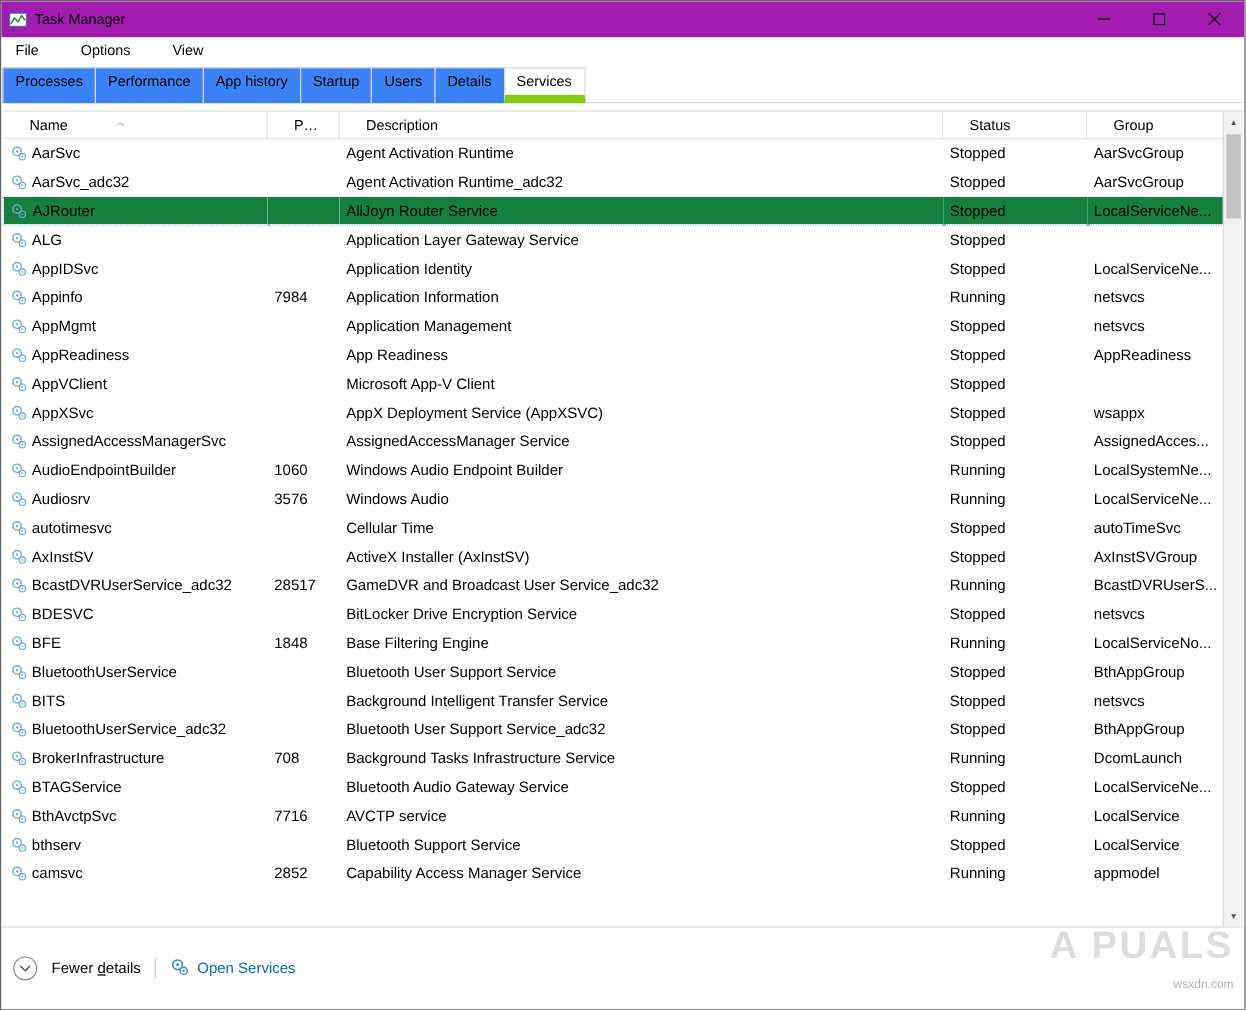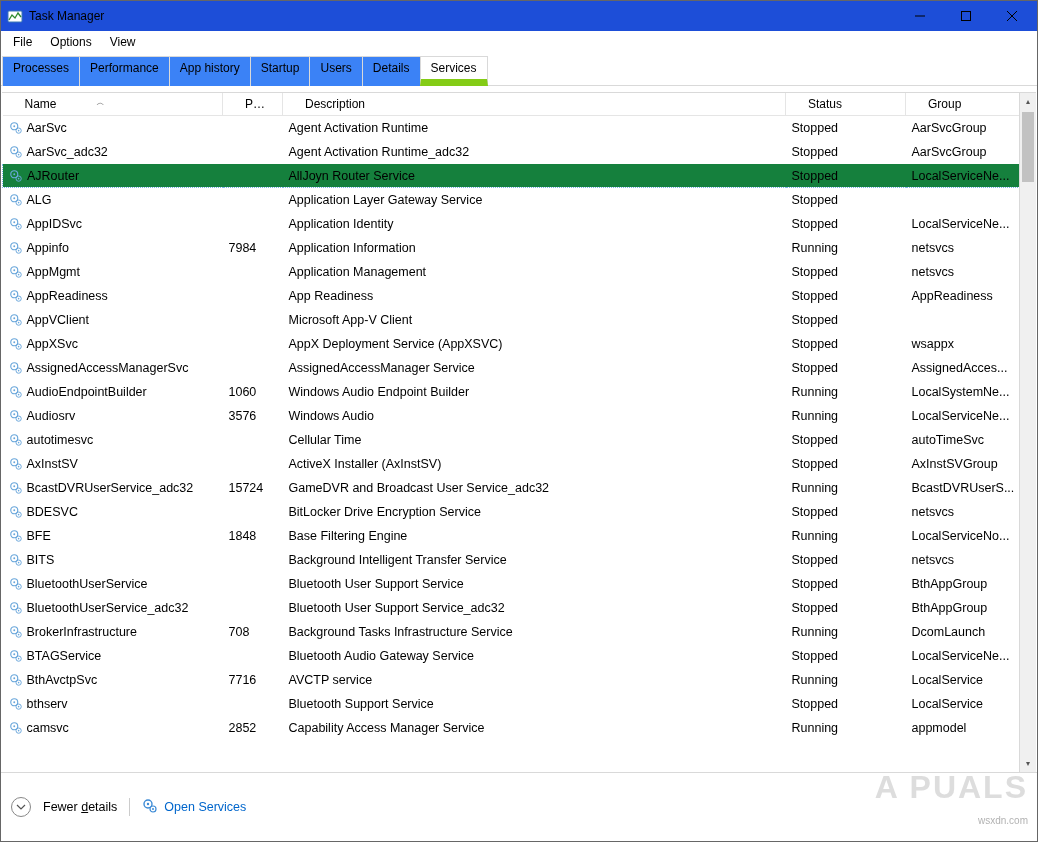--- a/index.html
+++ b/index.html
@@ -18,21 +18,21 @@
       display: flex;
       flex-direction: column;
       overflow: hidden;
     }
     
     .titlebar {
       display: flex;
       align-items: center;
       height: 30px;
       padding: 0 2px 0 6px;
-      background: #1d4ed8;
+      background: #a21caf;
     }
     .titlebar .icon {
       width: 16px;
       height: 16px;
       margin-right: 6px;
       display: inline-flex;
       align-items: center;
       justify-content: center;
     }
     .titlebar .title {
@@ -48,21 +48,21 @@
       display: flex;
       align-items: center;
       justify-content: center;
       font-size: 10px;
       cursor: pointer;
     }
     
     .menubar {
       display: flex;
       padding: 2px 4px;
-      gap: 2px;
+      gap: 19px;
     }
     .menu-item {
       padding: 2px 8px;
       font-size: 12px;
       cursor: pointer;
     }
     
     .tabbar {
       display: flex;
       border-bottom: 1px solid #d9d9d9;
@@ -489,21 +489,21 @@
             <td>Stopped</td>
             <td>AxInstSVGroup</td>
           </tr>
           <tr>
             <td><span class="svc-icon"><svg width="14" height="14" viewBox="0 0 16 16">
   <circle cx="6" cy="6" r="4" fill="none" stroke="#6aa7db" stroke-width="1.3"></circle>
   <circle cx="6" cy="6" r="1.1" fill="#6aa7db"></circle>
   <circle cx="11" cy="11" r="3" fill="none" stroke="#6aa7db" stroke-width="1.1"></circle>
   <circle cx="11" cy="11" r="0.9" fill="#6aa7db"></circle>
 </svg></span><span>BcastDVRUserService_adc32</span></td>
-            <td>15724</td>
+            <td>28517</td>
             <td>GameDVR and Broadcast User Service_adc32</td>
             <td>Running</td>
             <td>BcastDVRUserS...</td>
           </tr>
           <tr>
             <td><span class="svc-icon"><svg width="14" height="14" viewBox="0 0 16 16">
   <circle cx="6" cy="6" r="4" fill="none" stroke="#6aa7db" stroke-width="1.3"></circle>
   <circle cx="6" cy="6" r="1.1" fill="#6aa7db"></circle>
   <circle cx="11" cy="11" r="3" fill="none" stroke="#6aa7db" stroke-width="1.1"></circle>
   <circle cx="11" cy="11" r="0.9" fill="#6aa7db"></circle>
@@ -524,37 +524,37 @@
             <td>Base Filtering Engine</td>
             <td>Running</td>
             <td>LocalServiceNo...</td>
           </tr>
           <tr>
             <td><span class="svc-icon"><svg width="14" height="14" viewBox="0 0 16 16">
   <circle cx="6" cy="6" r="4" fill="none" stroke="#6aa7db" stroke-width="1.3"></circle>
   <circle cx="6" cy="6" r="1.1" fill="#6aa7db"></circle>
   <circle cx="11" cy="11" r="3" fill="none" stroke="#6aa7db" stroke-width="1.1"></circle>
   <circle cx="11" cy="11" r="0.9" fill="#6aa7db"></circle>
+</svg></span><span>BluetoothUserService</span></td>
+            <td></td>
+            <td>Bluetooth User Support Service</td>
+            <td>Stopped</td>
+            <td>BthAppGroup</td>
+          </tr>
+          <tr>
+            <td><span class="svc-icon"><svg width="14" height="14" viewBox="0 0 16 16">
+  <circle cx="6" cy="6" r="4" fill="none" stroke="#6aa7db" stroke-width="1.3"></circle>
+  <circle cx="6" cy="6" r="1.1" fill="#6aa7db"></circle>
+  <circle cx="11" cy="11" r="3" fill="none" stroke="#6aa7db" stroke-width="1.1"></circle>
+  <circle cx="11" cy="11" r="0.9" fill="#6aa7db"></circle>
 </svg></span><span>BITS</span></td>
             <td></td>
             <td>Background Intelligent Transfer Service</td>
             <td>Stopped</td>
             <td>netsvcs</td>
-          </tr>
-          <tr>
-            <td><span class="svc-icon"><svg width="14" height="14" viewBox="0 0 16 16">
-  <circle cx="6" cy="6" r="4" fill="none" stroke="#6aa7db" stroke-width="1.3"></circle>
-  <circle cx="6" cy="6" r="1.1" fill="#6aa7db"></circle>
-  <circle cx="11" cy="11" r="3" fill="none" stroke="#6aa7db" stroke-width="1.1"></circle>
-  <circle cx="11" cy="11" r="0.9" fill="#6aa7db"></circle>
-</svg></span><span>BluetoothUserService</span></td>
-            <td></td>
-            <td>Bluetooth User Support Service</td>
-            <td>Stopped</td>
-            <td>BthAppGroup</td>
           </tr>
           <tr>
             <td><span class="svc-icon"><svg width="14" height="14" viewBox="0 0 16 16">
   <circle cx="6" cy="6" r="4" fill="none" stroke="#6aa7db" stroke-width="1.3"></circle>
   <circle cx="6" cy="6" r="1.1" fill="#6aa7db"></circle>
   <circle cx="11" cy="11" r="3" fill="none" stroke="#6aa7db" stroke-width="1.1"></circle>
   <circle cx="11" cy="11" r="0.9" fill="#6aa7db"></circle>
 </svg></span><span>BluetoothUserService_adc32</span></td>
             <td></td>
             <td>Bluetooth User Support Service_adc32</td>

